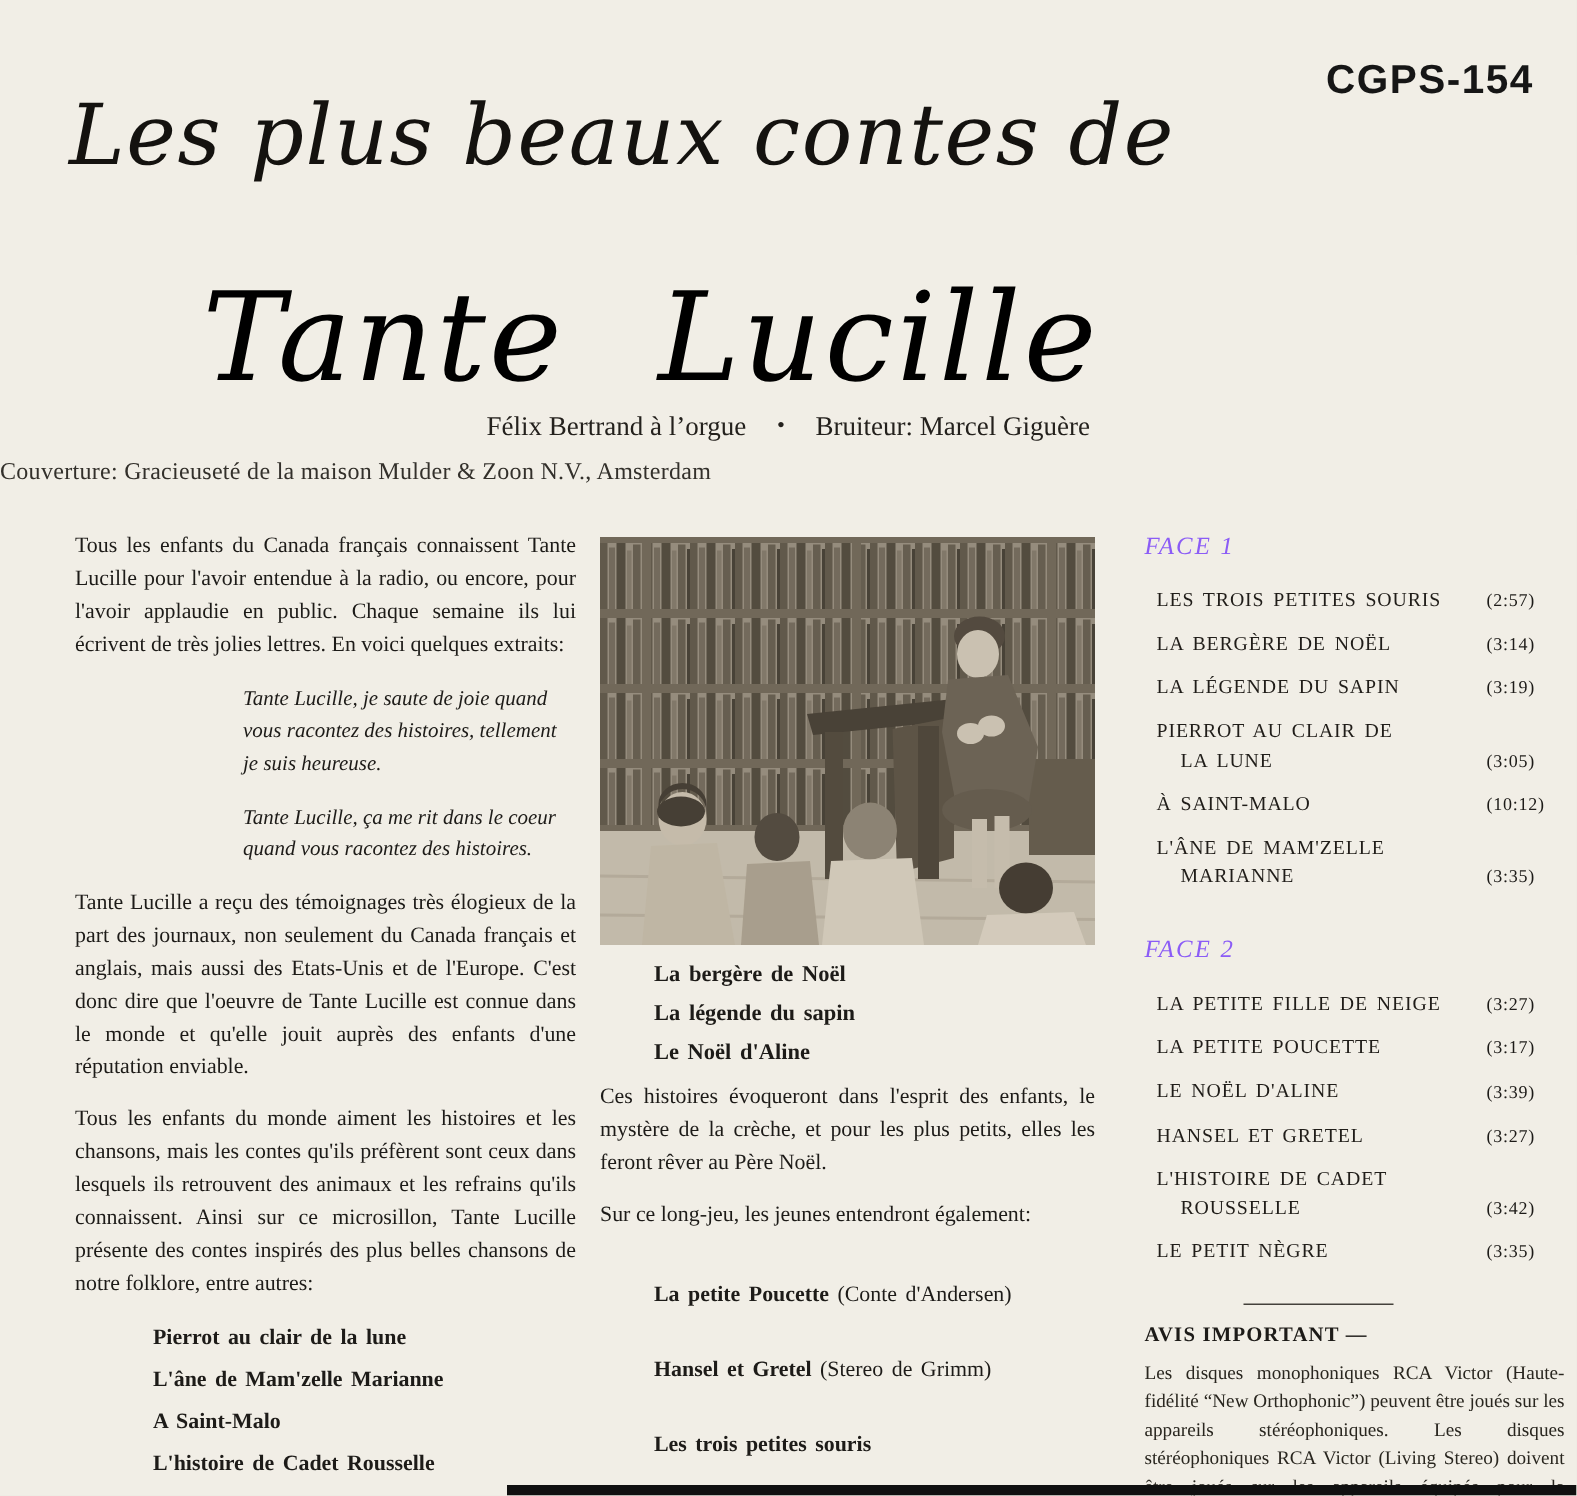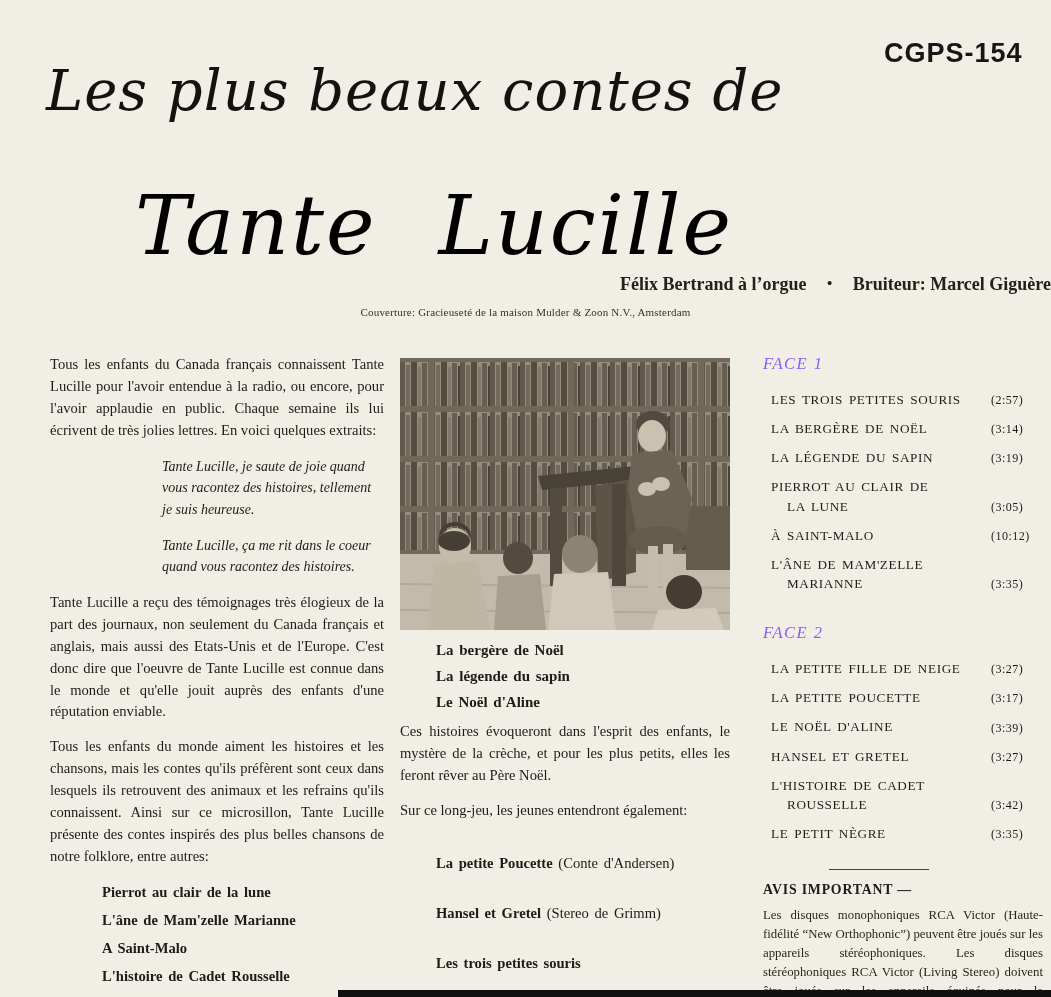--- a/index.html
+++ b/index.html
@@ -27,27 +27,27 @@
     white-space:nowrap;
   }
   .title-main{
     position:absolute;top:138px;left:0;width:868px;text-align:center;
     font-family:"DejaVu Serif", serif;
     font-style:italic;font-size:82px;word-spacing:34px;letter-spacing:2px;color:#000000;
     white-space:nowrap;
     margin-top:40px;
   }
   .credits{
-    position:absolute;top:274px;left:0;width:1051px;text-align:right;
-    font-size:18px;color:#24211d;font-weight:bold;
+    position:absolute;top:274px;left:0;width:1051px;text-align:center;
+    font-size:18px;color:#24211d;
   }
   .credits .bullet{display:inline-block;margin:0 16px;font-size:15px;position:relative;top:-2px;}
   .cover-credit{
-    position:absolute;top:306px;left:0;width:1051px;text-align:center;
-    font-size:11px;color:#33302b;letter-spacing:.2px;
+    position:absolute;top:306px;left:0;width:1051px;
+    font-size:16px;color:#33302b;letter-spacing:.2px;
   }
   
   .col-left{position:absolute;top:354px;left:50px;width:334px;}
   .col-mid{position:absolute;top:358px;left:400px;width:330px;}
   .col-right{position:absolute;top:354px;left:763px;width:280px;}
 
   .body-p{
     font-size:14.6px;line-height:1.5;text-align:justify;
     margin:0 0 13px 0;
   }

